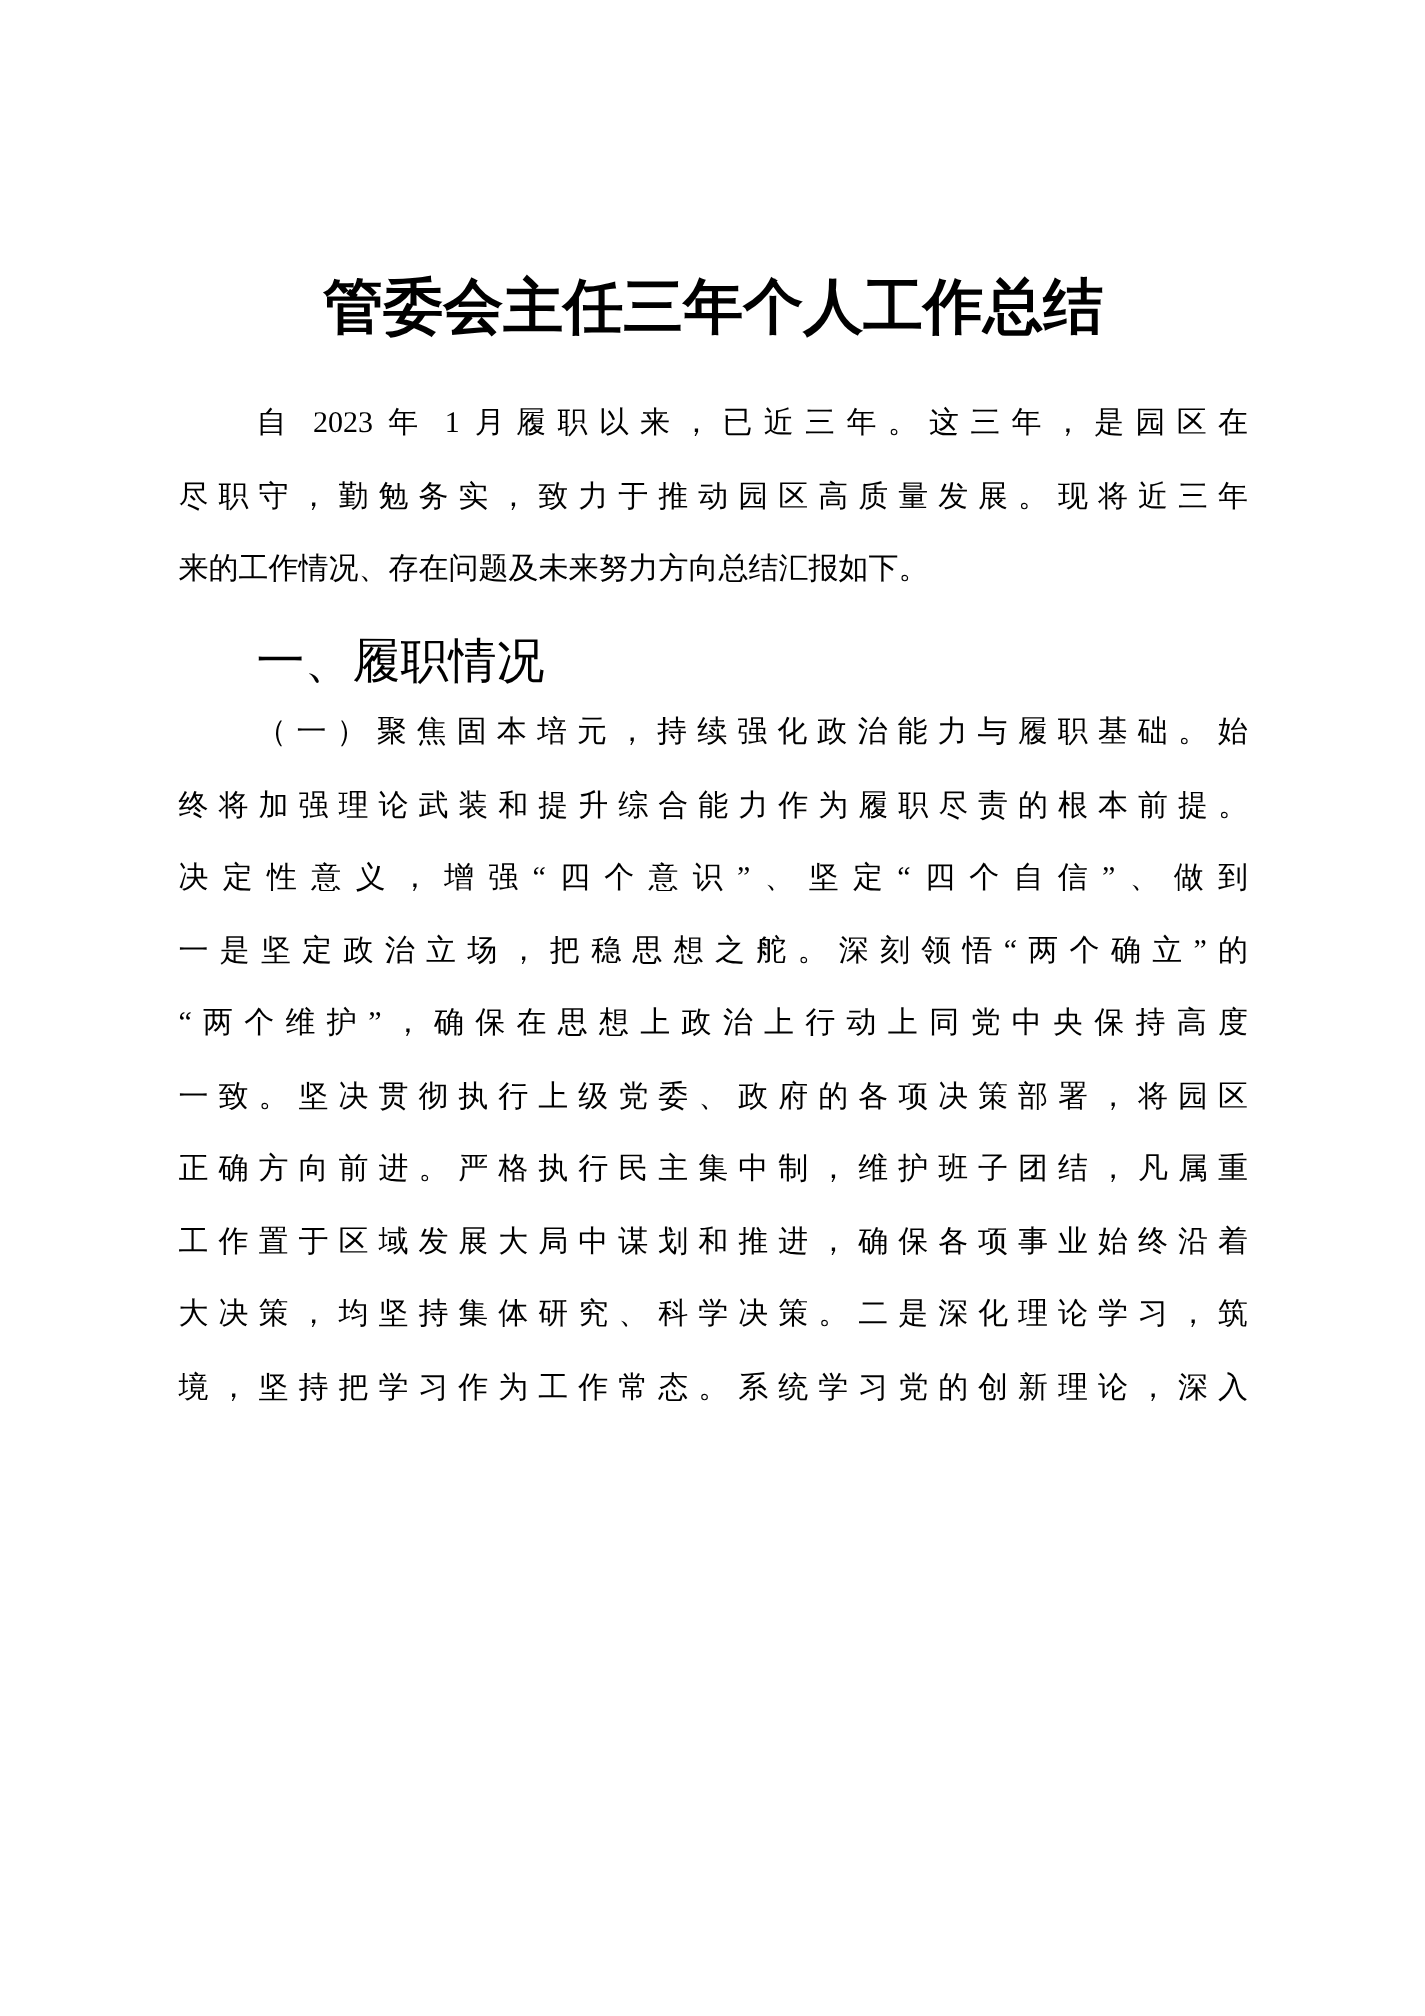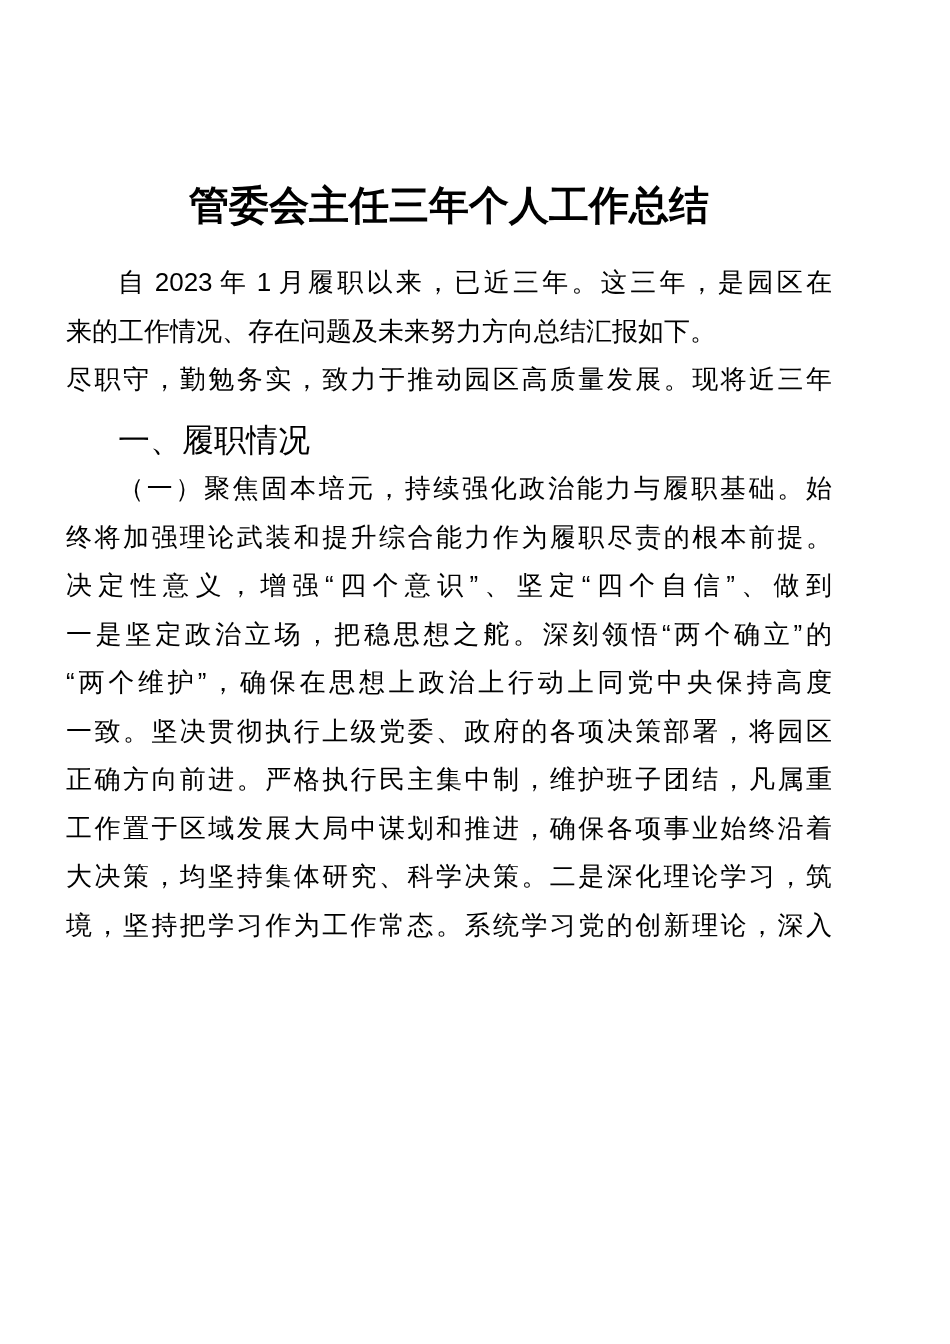--- a/index.html
+++ b/index.html
@@ -7,39 +7,39 @@
     padding: 0;
     background: #ffffff;
   }
   .page {
     position: relative;
     box-sizing: border-box;
     width: 950px;
     height: 1344px;
     margin: 0 auto;
     background: #ffffff;
-    padding: 175px 118px 0 66px;
-    font-family: Liberation Sans, sans-serif;
+    padding: 175px 118px 0 119px;
+    font-family: Liberation Serif, serif;
     color: #000000;
     overflow: hidden;
   }
   .doc-title {
     margin: 0;
     font-size: 40px;
     font-weight: bold;
     line-height: 60px;
     text-align: center;
     letter-spacing: 0;
     white-space: nowrap;
   }
   .para { margin: 0; }
   .para--intro { margin-top: 23px; }
   .para--body  { margin-top: 0; }
   .line {
-    font-size: 26px;
+    font-size: 20px;
     line-height: 48.5px;
     text-align: justify;
     text-align-last: justify;
     word-spacing: -0.12em; 
     color: #000000;
   }
   .line.end { text-align-last: left; }
   .line.indent { padding-left: 52px; }
   .heading {
     font-size: 32px;
@@ -51,22 +51,22 @@
 </style>
 </head>
 <body>
 
 <div class="page">
 
   <h1 class="doc-title">管委会主任三年个人工作总结</h1>
 
   <div class="para para--intro">
     <div class="line indent">自 2023 年 1 月履职以来，已近三年。这三年，是园区在</div>
+    <div class="line">尽职守，勤勉务实，致力于推动园区高质量发展。现将近三年</div>
     <div class="line end">来的工作情况、存在问题及未来努力方向总结汇报如下。</div>
-    <div class="line">尽职守，勤勉务实，致力于推动园区高质量发展。现将近三年</div>
   </div>
 
   <div class="heading">一、履职情况</div>
 
   <div class="para para--body">
     <div class="line indent">（一）聚焦固本培元，持续强化政治能力与履职基础。始</div>
     <div class="line">终将加强理论武装和提升综合能力作为履职尽责的根本前提。</div>
     <div class="line">决定性意义，增强“四个意识”、坚定“四个自信”、做到</div>
     <div class="line">一是坚定政治立场，把稳思想之舵。深刻领悟“两个确立”的</div>
     <div class="line">“两个维护”，确保在思想上政治上行动上同党中央保持高度</div>

